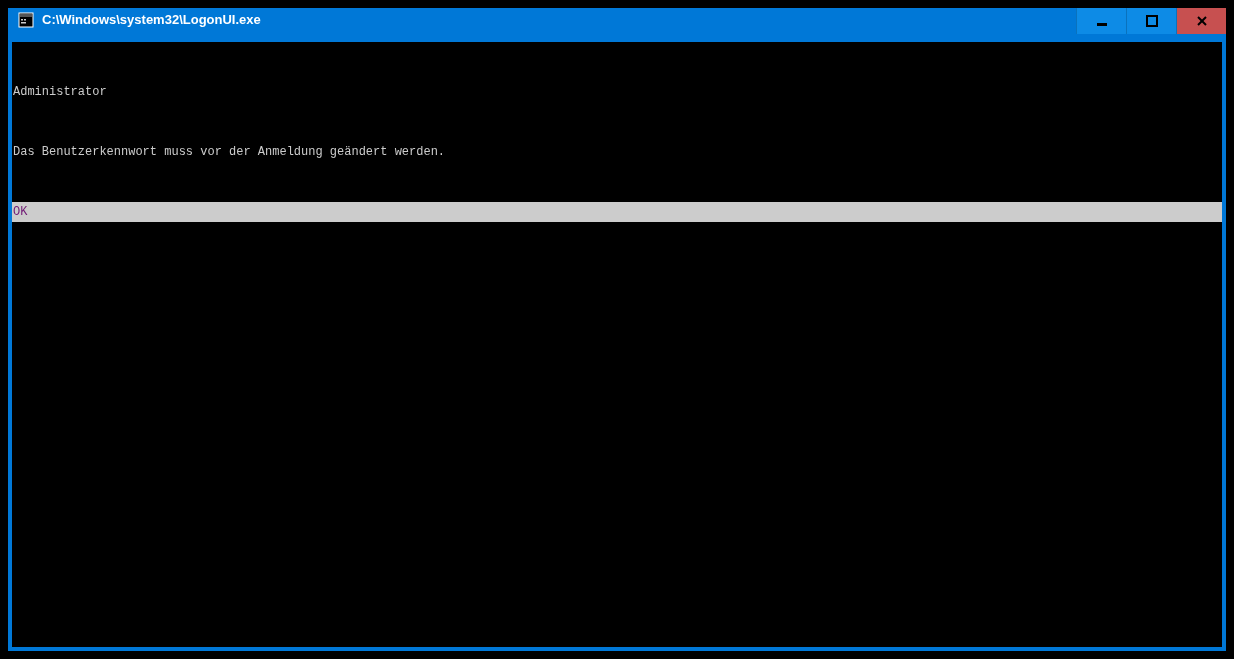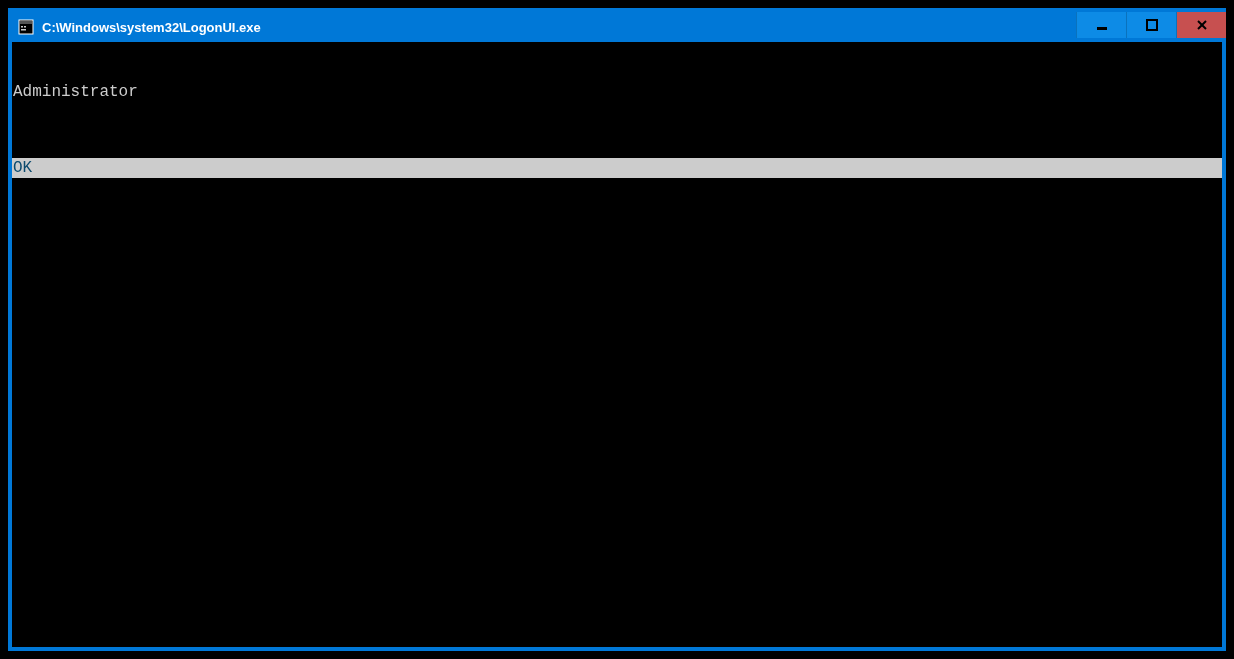--- a/index.html
+++ b/index.html
@@ -20,21 +20,21 @@
       top: 8px;
       width: 1218px;
       height: 643px;
       background: #0078d7;
       padding: 4px;
     }
     .titlebar {
       height: 30px;
       background: #0078d7;
       display: flex;
-      align-items: center;
+      align-items: flex-start;
       color: #fff;
       font-family: "Segoe UI", Tahoma, sans-serif;
       font-size: 13px;
       font-weight: 600;
     }
     .titlebar-icon {
       width: 16px;
       height: 16px;
       margin-left: 6px;
       margin-right: 8px;
@@ -73,34 +73,33 @@
       color: #000;
     }
     .titlebar-btn svg {
       display: block;
     }
     .client {
       background: #000;
       width: 100%;
       height: calc(100% - 30px);
       color: #ccc;
-      font-size: 16px;
+      font-size: 12px;
       line-height: 20px;
       font-family: "Consolas", "Courier New", monospace;
       white-space: pre;
       overflow: hidden;
     }
     .line {
       padding: 0 1px;
       height: 20px;
     }
     .selected {
       background: #ccc;
-      color: #0c4a6e;
-      margin-top: 16px;
+      color: #701a75;
     }
   </style>
 </head>
 <body>
 
 <div class="window">
 
   <div class="titlebar">
     <span class="titlebar-icon">
       <svg width="16" height="16" viewBox="0 0 16 16">
@@ -127,16 +126,17 @@
         <svg width="12" height="12" viewBox="0 0 12 12">
           <line x1="2" y1="2" x2="10" y2="10" stroke="#000" stroke-width="2"></line>
           <line x1="10" y1="2" x2="2" y2="10" stroke="#000" stroke-width="2"></line>
         </svg>
       </div>
     </div>
   </div>
 
   <div class="client">
     <div class="line">Administrator</div>
+    <div class="line">Das Benutzerkennwort muss vor der Anmeldung geändert werden.</div>
     <div class="line selected">OK</div>
   </div>
 
 </div>
 
 </body></html>

